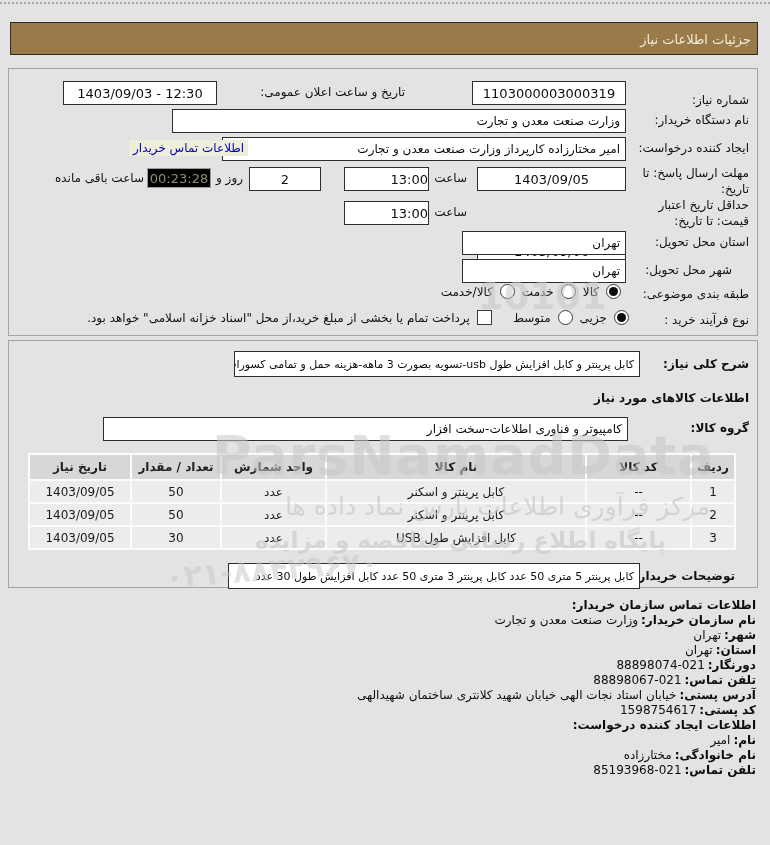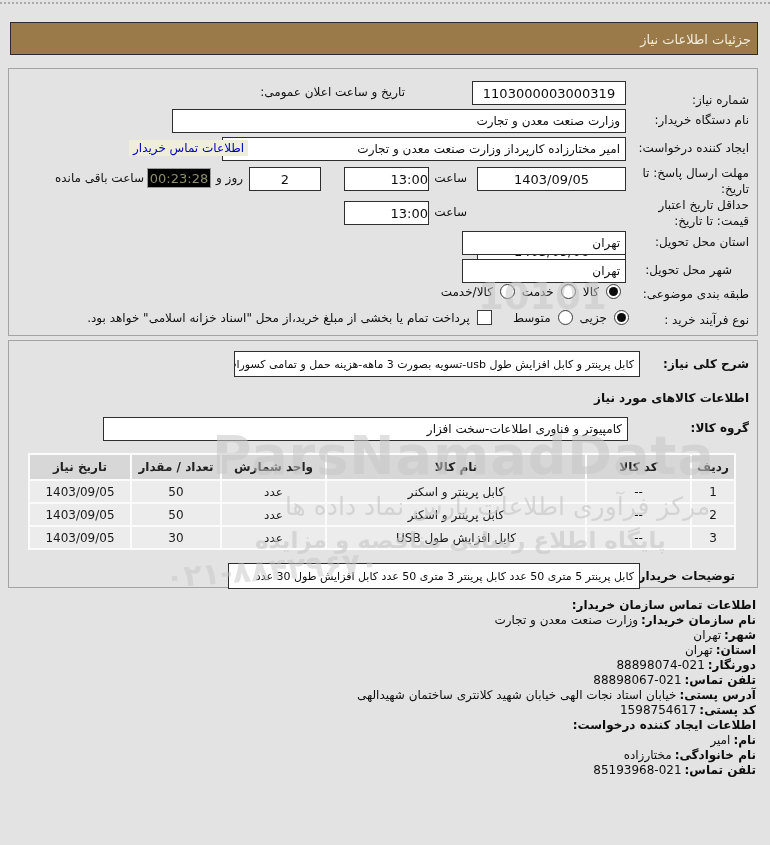--- a/index.html
+++ b/index.html
@@ -49,20 +49,21 @@
 <div class="page">
   <div class="topdots"></div>
 
   <div class="titlebar">جزئیات اطلاعات نیاز</div>
 
   <div class="panel" id="panel1">
 
     <div class="lbl" style="top:24px;right:8px;">شماره نیاز:</div>
     <div class="box center" style="top:12px;right:131px;width:152px;text-align:right;" dir="ltr">1103000003000319</div>
     <div class="lbl" style="top:16px;right:352px;">تاریخ و ساعت اعلان عمومی:</div>
+    <div class="box center" style="top:12px;right:540px;width:152px;" dir="ltr">1403/09/03 - 12:30</div>
 
     <div class="lbl" style="top:44px;right:8px;">نام دستگاه خریدار:</div>
     <div class="box rtltext" style="top:40px;right:131px;width:442px;">وزارت صنعت معدن و تجارت</div>
 
     <div class="lbl" style="top:72px;right:8px;">ایجاد کننده درخواست:</div>
     <div class="box rtltext" style="top:68px;right:131px;width:392px;">امیر مختارزاده کارپرداز وزارت صنعت معدن و تجارت</div>
     <div class="link" style="top:71px;left:120px;">اطلاعات تماس خریدار</div>
 
     <div class="lbl lbl2" style="top:96px;right:8px;">مهلت ارسال پاسخ: تا تاریخ:</div>
     <div class="box center" style="top:98px;right:131px;width:147px;" dir="ltr">1403/09/05</div>

